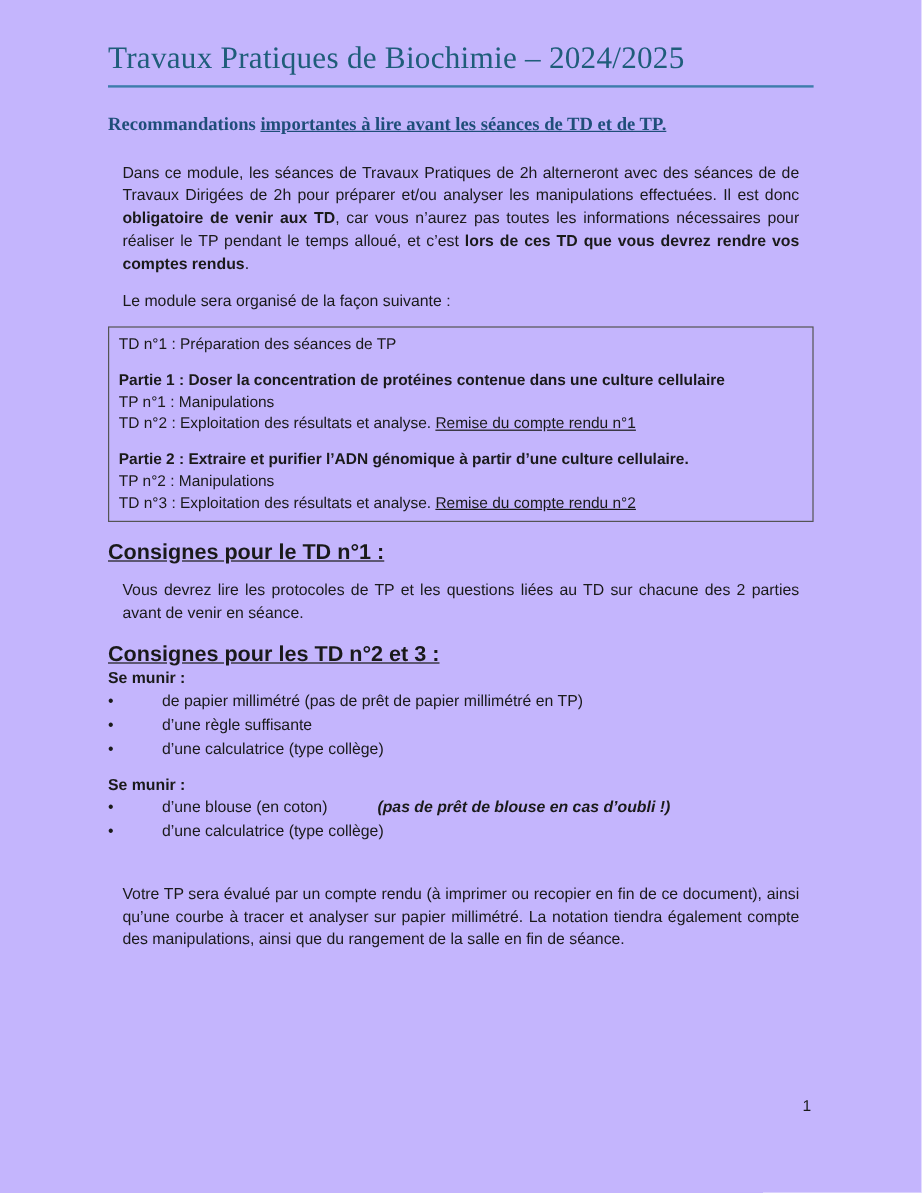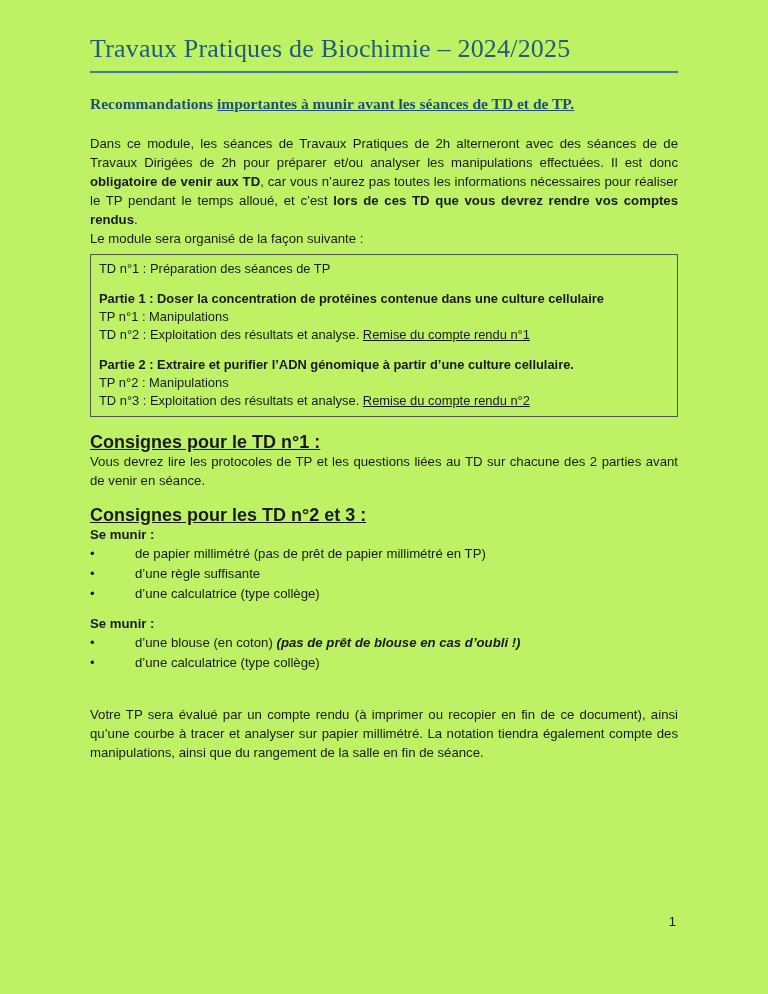--- a/index.html
+++ b/index.html
@@ -1,21 +1,21 @@
 <!DOCTYPE html>
 <html><head>
 <meta charset="utf-8">
 <style>
   html, body { margin: 0; padding: 0; background: #ffffff; }
   .page {
     position: relative;
     width: 768px;
     height: 994px;
     box-sizing: border-box;
-    background: #bef264;
+    background: #c4b5fd;
     padding: 34px 90px 0 90px;
     font-family: "Liberation Sans", sans-serif;
     color: #1a1a1a;
     overflow: hidden;
   }
   .doc-title {
     font-family: "Liberation Serif", "DejaVu Serif", serif;
     font-weight: 400;
     font-size: 26px;
     line-height: 30px;
@@ -30,36 +30,36 @@
     font-weight: 700;
     font-size: 15.5px;
     line-height: 19px;
     color: #1f4e79;
     margin: 21px 0 0 0;
   }
   .section-heading .u { text-decoration: underline; }
   .body {
     font-size: 13.2px;
     line-height: 19px;
-    margin: 0;
+    margin: 12px;
   }
   .justify { text-align: justify; }
   .intro { margin-top: 21px; }
   .schedule-box {
     border: 1px solid #545454;
     margin-top: 6px;
     padding: 5px 10px 6px 8px;
     font-size: 12.9px;
     line-height: 18px;
   }
   .box-line { white-space: nowrap; }
   .box-blank { height: 12px; }
   .bold { font-weight: 700; }
   .u { text-decoration: underline; }
-  .bi { font-weight: 700; font-style: italic; }
+  .bi { font-weight: 700; font-style: italic; margin-left: 38px; }
   .section { margin-top: 16px; }
   .section-sub { margin-top: 10px; }
   .consigne-heading {
     font-size: 18px;
     line-height: 19px;
     font-weight: 700;
     text-decoration: underline;
     margin: 0;
   }
   .se-munir { font-weight: 700; font-size: 13.2px; line-height: 19px; margin: 0; }
@@ -78,21 +78,21 @@
     color: #1a1a1a;
   }
 </style>
 </head>
 <body>
 
 <div class="page">
 
   <h1 class="doc-title">Travaux Pratiques de Biochimie – 2024/2025</h1>
 
-  <h2 class="section-heading"><span>Recommandations </span><span class="u">importantes à munir avant les séances de TD et de TP.</span></h2>
+  <h2 class="section-heading"><span>Recommandations </span><span class="u">importantes à lire avant les séances de TD et de TP.</span></h2>
 
   <p class="body justify intro"><span>Dans ce module, les séances de Travaux Pratiques de 2h alterneront avec des séances de de Travaux Dirigées de 2h pour préparer et/ou analyser les manipulations effectuées. Il est donc </span><span class="bold">obligatoire de venir aux TD</span><span>, car vous n’aurez pas toutes les informations nécessaires pour réaliser le TP pendant le temps alloué, et c’est </span><span class="bold">lors de ces TD que vous devrez rendre vos comptes rendus</span><span>.</span></p>
 
   <p class="body">Le module sera organisé de la façon suivante :</p>
 
   <div class="schedule-box">
     <div class="box-line">TD n°1 : Préparation des séances de TP</div>
     <div class="box-blank"></div>
     <div class="box-line bold">Partie 1 : Doser la concentration de protéines contenue dans une culture cellulaire</div>
     <div class="box-line">TP n°1 : Manipulations</div>

